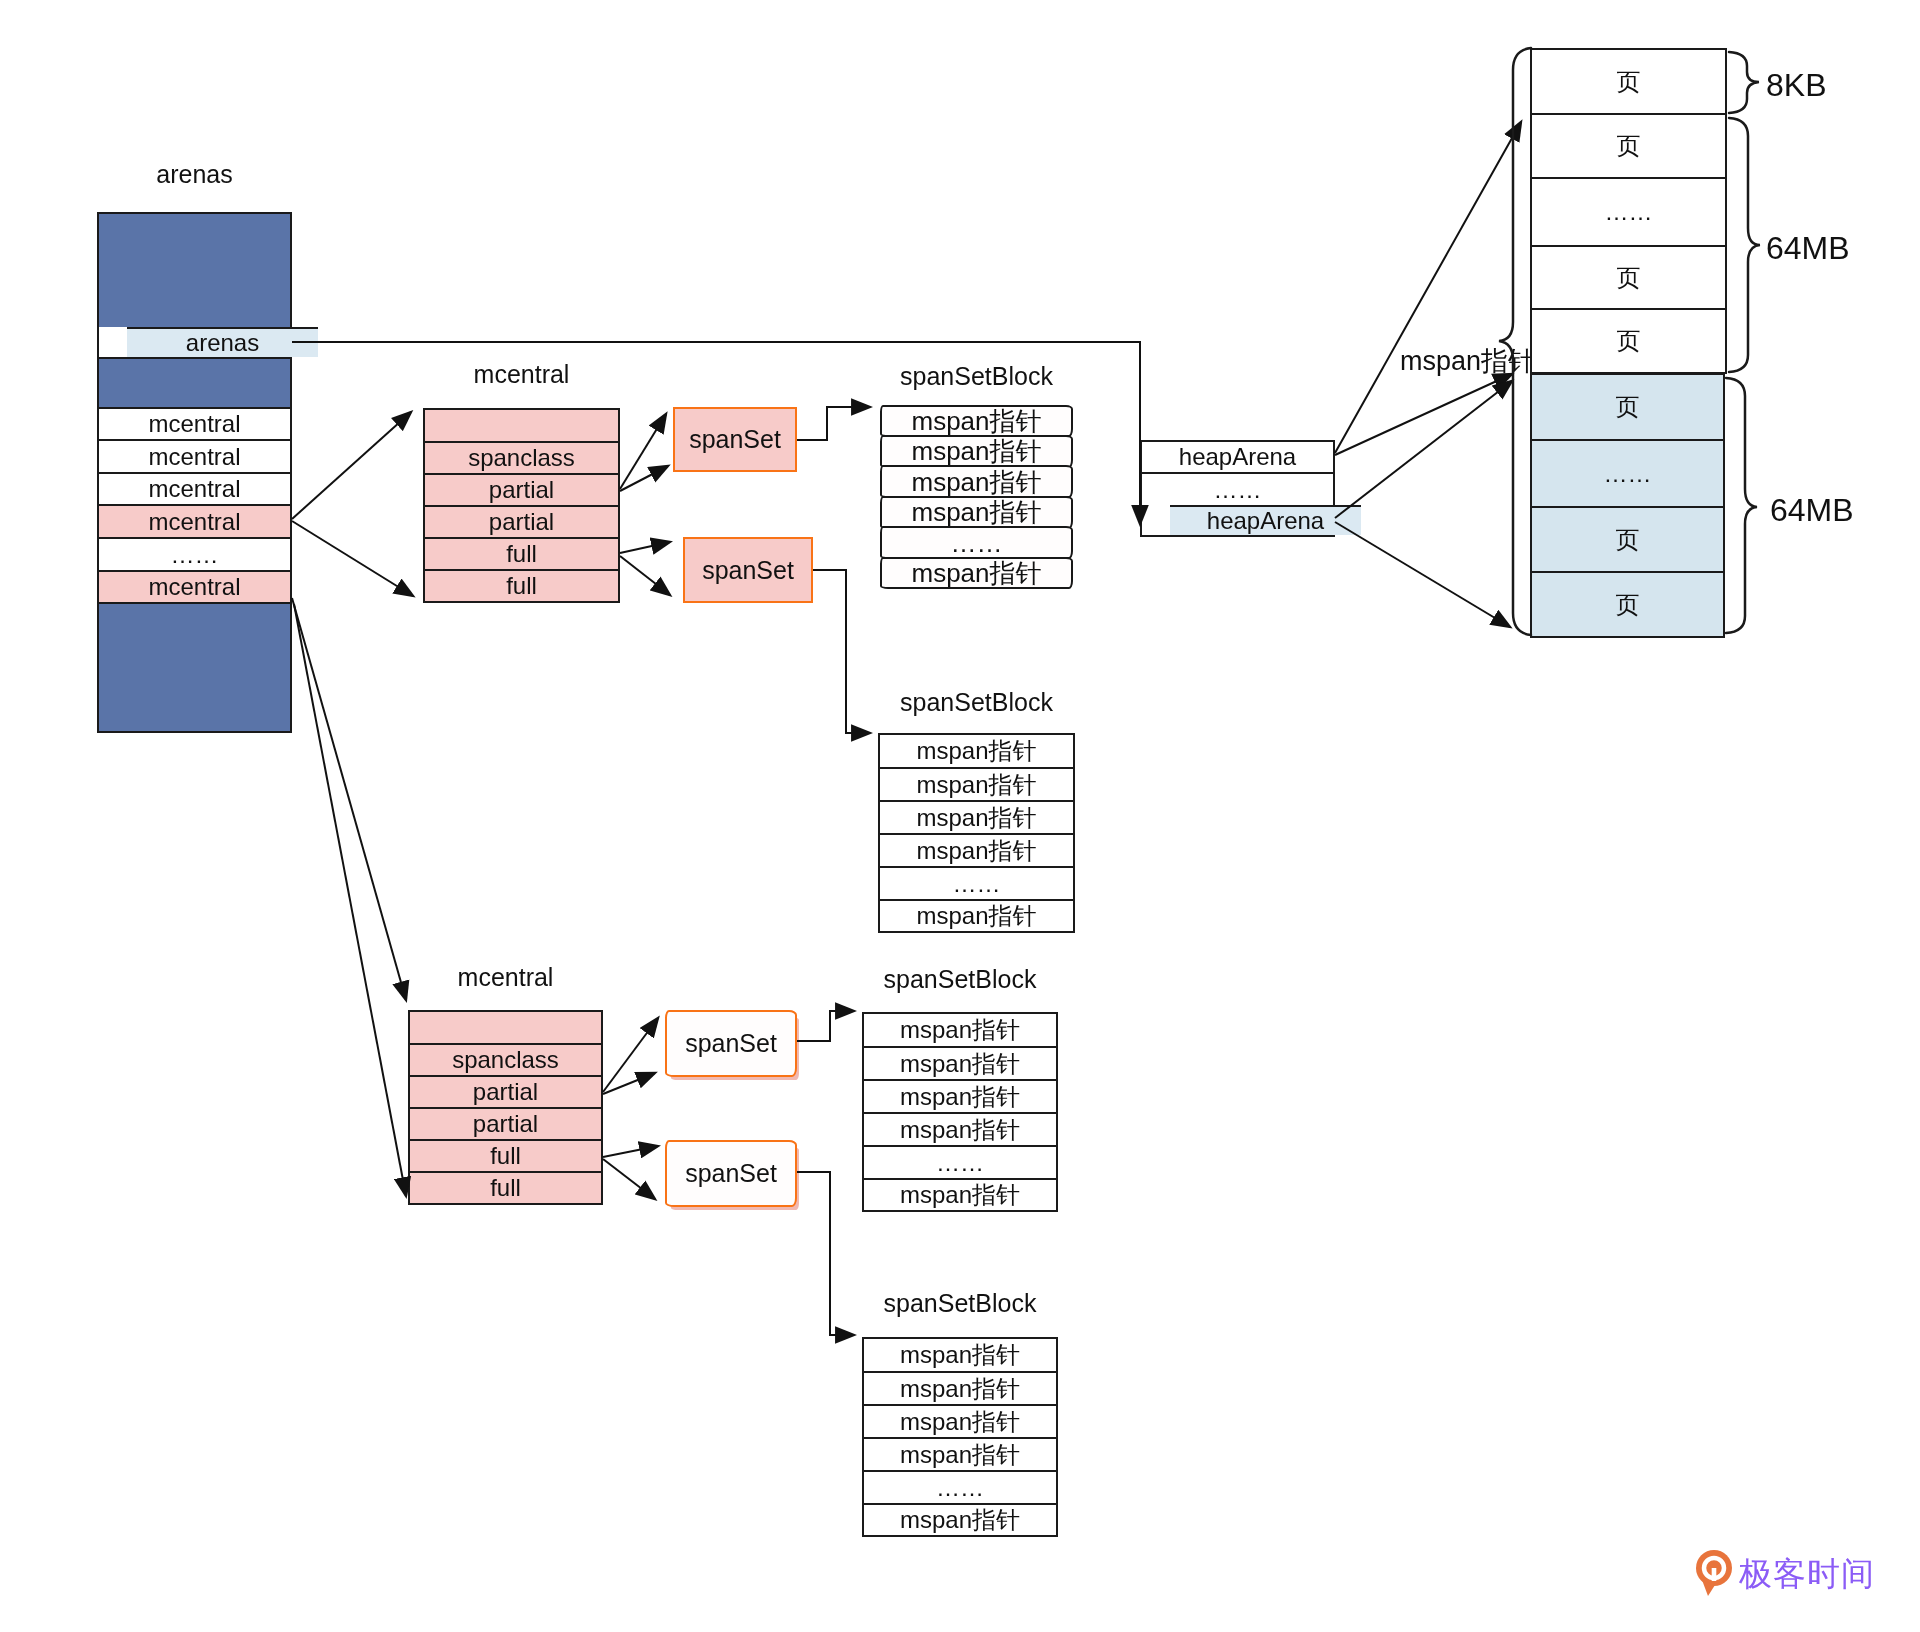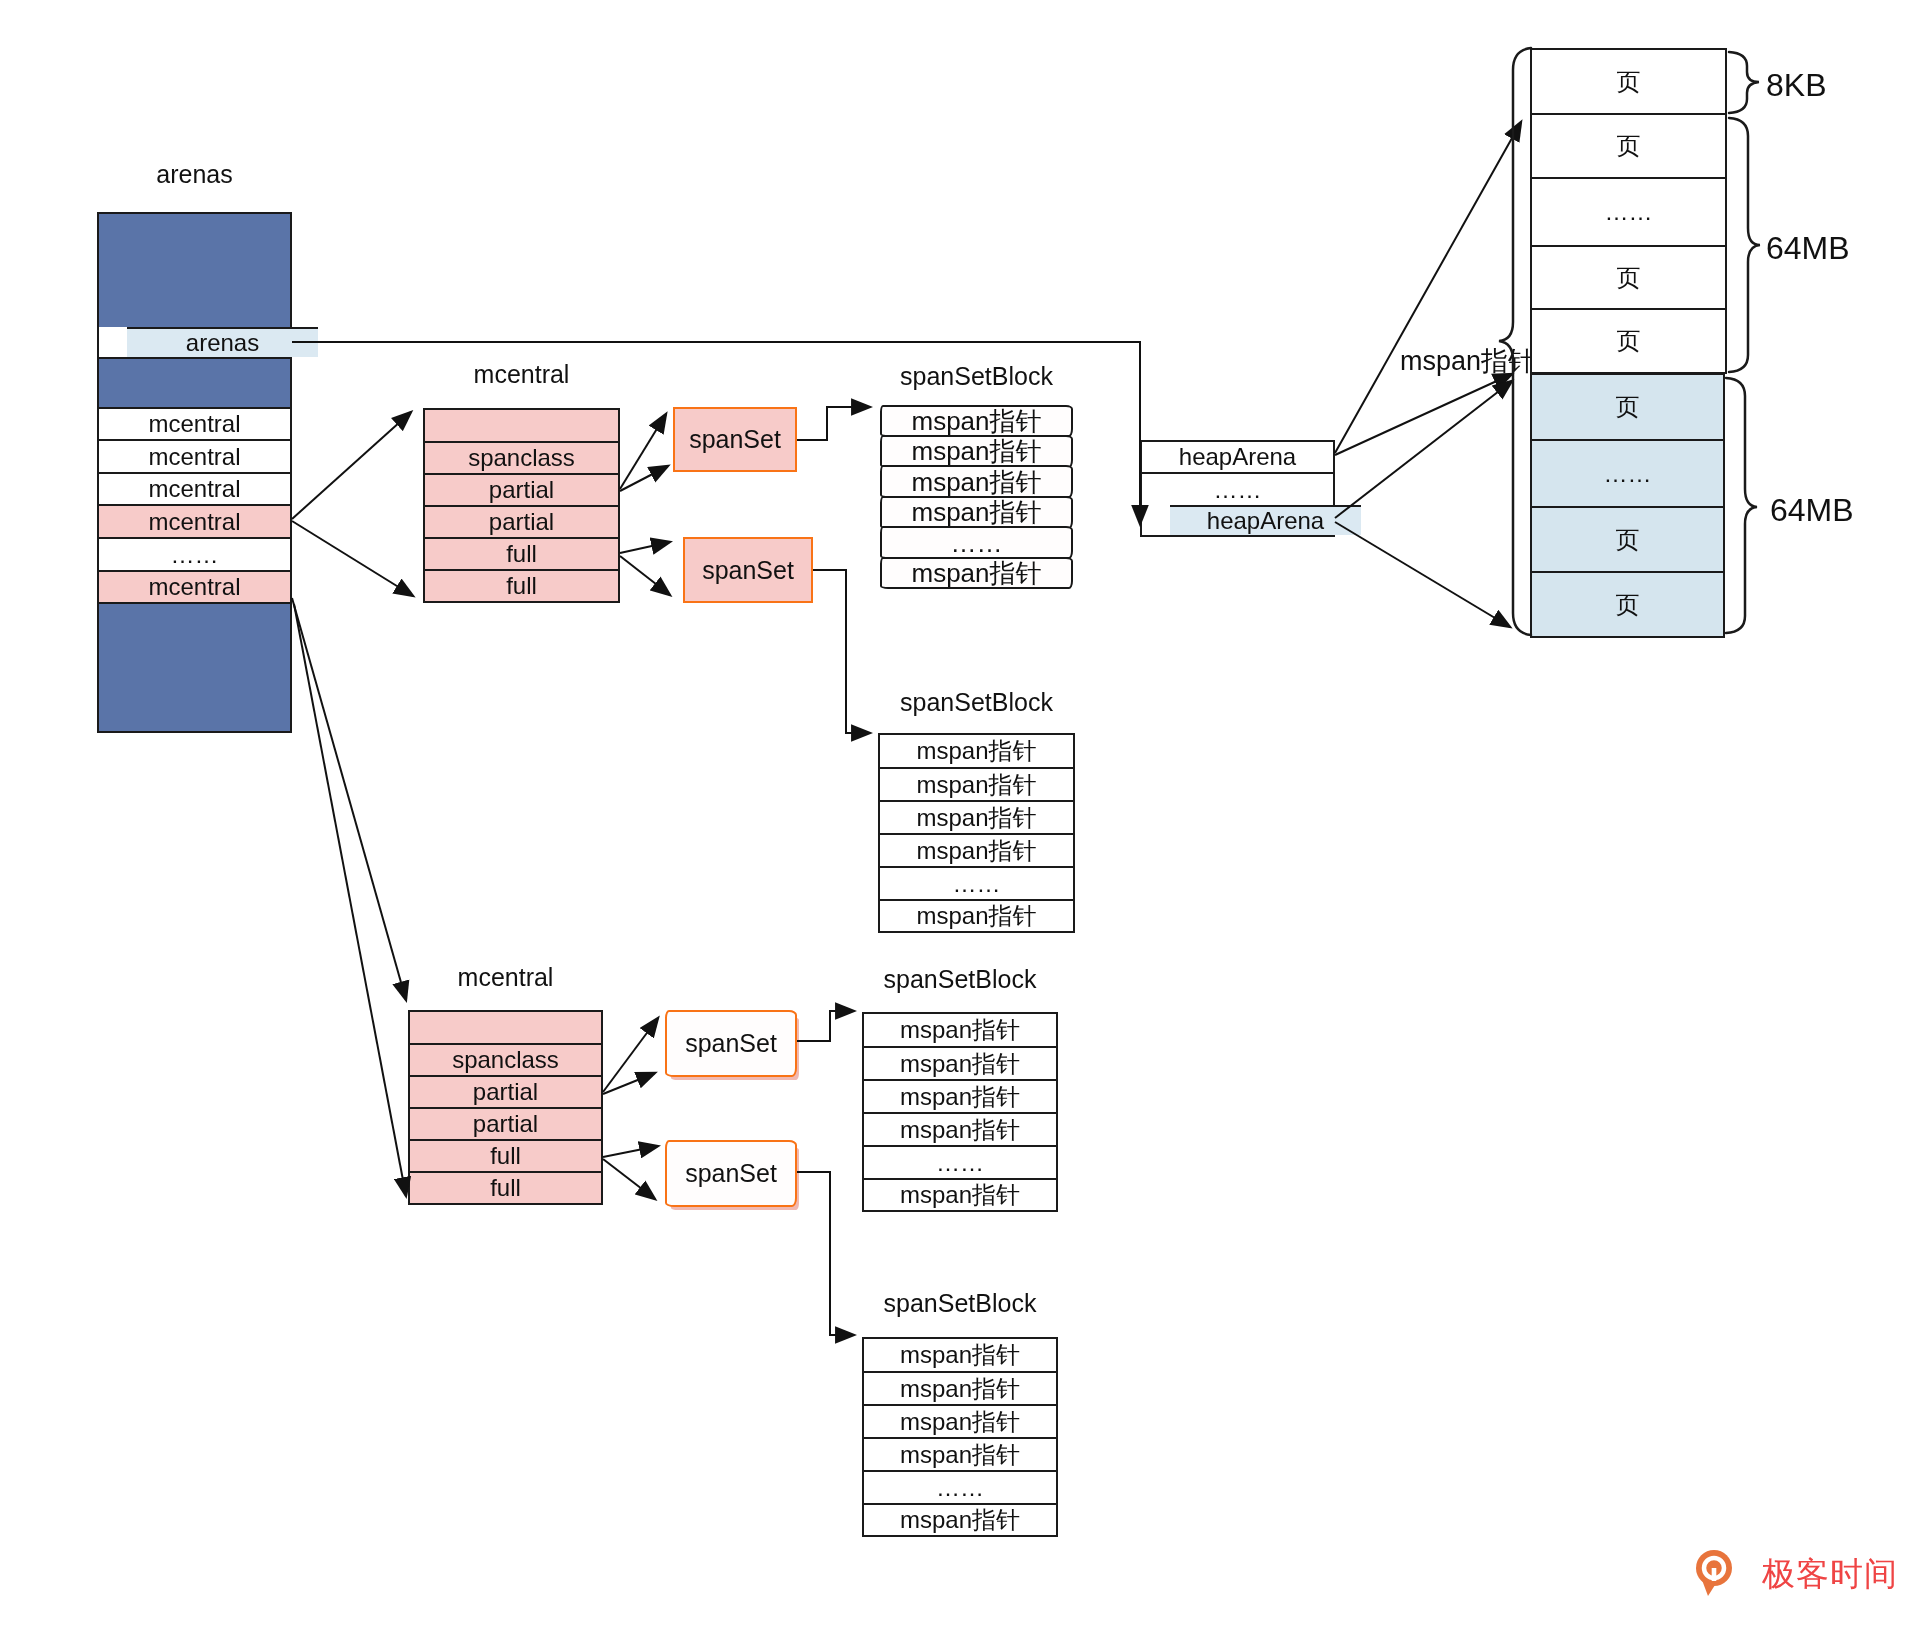--- a/index.html
+++ b/index.html
@@ -34,21 +34,21 @@
   }
   .stack.sketchstack .row:first-child{margin-top:0;}
   .spanset{
     position:absolute;box-sizing:border-box;border:2px solid #f97316;background:#f7cbc9;
     display:flex;align-items:center;justify-content:center;font-size:25px;
   }
   .annot{position:absolute;font-size:32px;white-space:nowrap;}
   .overlay{position:absolute;left:0;top:0;pointer-events:none;z-index:10;}
   .boxes{z-index:1;}
   .logo{position:absolute;left:1692px;top:1548px;display:flex;align-items:center;}
-  .logo-text{font-size:33px;color:#ef4444;margin-left:26px;letter-spacing:1px;white-space:nowrap;}
+  .logo-text{font-size:33px;color:#8b5cf6;margin-left:3px;letter-spacing:1px;white-space:nowrap;}
 </style>
 </head>
 <body>
 
 <div id="canvas">
 
   <div class="title" style="left:97px;top:160px;width:195px;">arenas</div>
   <div class="stack boxes" style="left:97px;top:212px;width:195px;">
     <div class="row fill-dark" style="height:113px;"></div>
     <div class="row fill-arenas" style="height:30px;">arenas</div>

